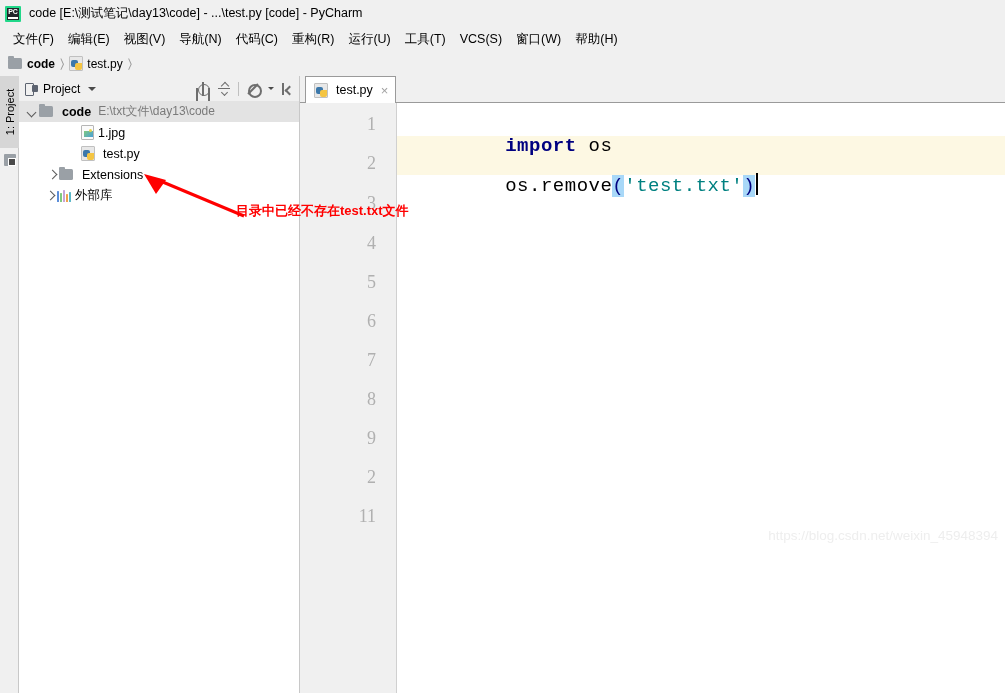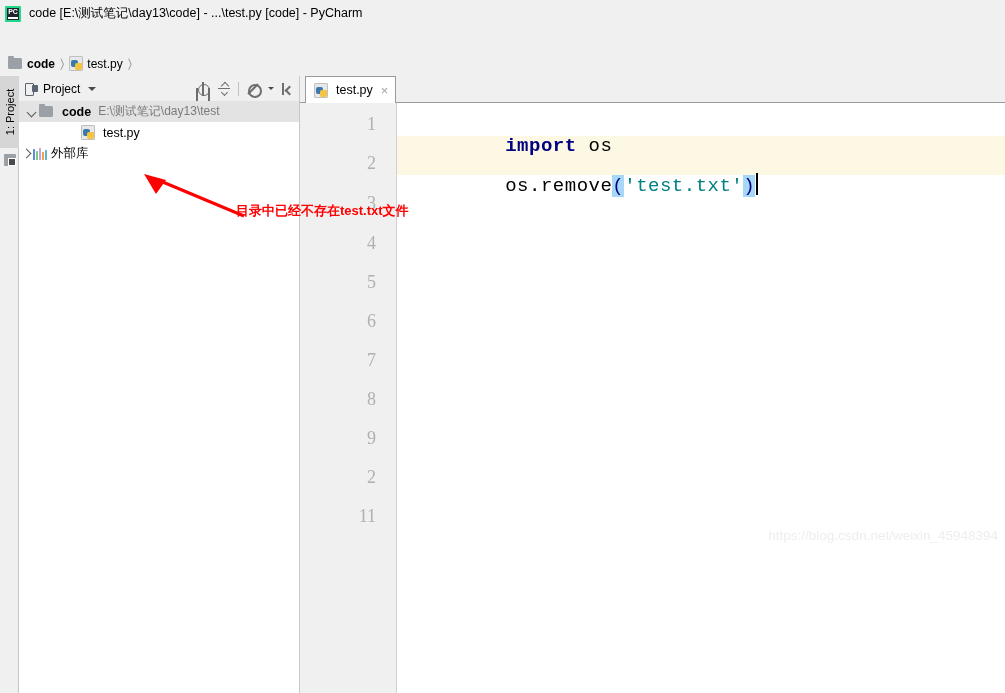--- a/index.html
+++ b/index.html
@@ -298,20 +298,33 @@
 <div id="app">
 
   <div id="titlebar">
     <div id="pc-icon">
       <div class="pc-text">PC</div>
       <div class="pc-bar"></div>
     </div>
     <div id="title-text">code [E:\测试笔记\day13\code] - ...\test.py [code] - PyCharm</div>
   </div>
 
+  <div id="menubar">
+    <div class="menu-item">文件(F)</div>
+    <div class="menu-item">编辑(E)</div>
+    <div class="menu-item">视图(V)</div>
+    <div class="menu-item">导航(N)</div>
+    <div class="menu-item">代码(C)</div>
+    <div class="menu-item">重构(R)</div>
+    <div class="menu-item">运行(U)</div>
+    <div class="menu-item">工具(T)</div>
+    <div class="menu-item">VCS(S)</div>
+    <div class="menu-item">窗口(W)</div>
+    <div class="menu-item">帮助(H)</div>
+  </div>
 
   <div id="breadcrumb">
     <div class="crumb bold">
       <span class="ic-folder"></span>
       <span>code</span>
     </div>
     <span class="crumb-sep">〉</span>
     <div class="crumb">
       <span class="ic-py"></span>
       <span>test.py</span>
@@ -342,34 +355,43 @@
         <span class="tool-ic ic-hide"></span>
       </div>
     </div>
 
     <div id="tree">
 
       <div class="row selected" style="padding-left:6px">
         <span class="arrow open"></span>
         <span class="ic-folder"></span>
         <span class="node-label bold">code</span>
-        <span class="node-path">E:\测试笔记\day13\test</span>
-      </div>
-
+        <span class="node-path">E:\txt文件\day13\code</span>
+      </div>
+
+      <div class="row" style="padding-left:62px">
+        <span class="ic-img"></span>
+        <span class="node-label">1.jpg</span>
+      </div>
 
       <div class="row" style="padding-left:62px">
         <span class="ic-py"></span>
         <span class="node-label">test.py</span>
       </div>
 
 
 
 
-
-      <div class="row" style="padding-left:0">
+      <div class="row" style="padding-left:26px">
+        <span class="arrow closed"></span>
+        <span class="ic-folder"></span>
+        <span class="node-label">Extensions</span>
+      </div>
+
+      <div class="row" style="padding-left:24px">
         <span class="arrow closed"></span>
         <span class="ic-lib">
           <span class="b1"></span>
             <span class="b2"></span>
             <span class="b3"></span>
             <span class="b4"></span>
             <span class="b5"></span>
         </span>
         <span class="node-label">外部库</span>
       </div>

